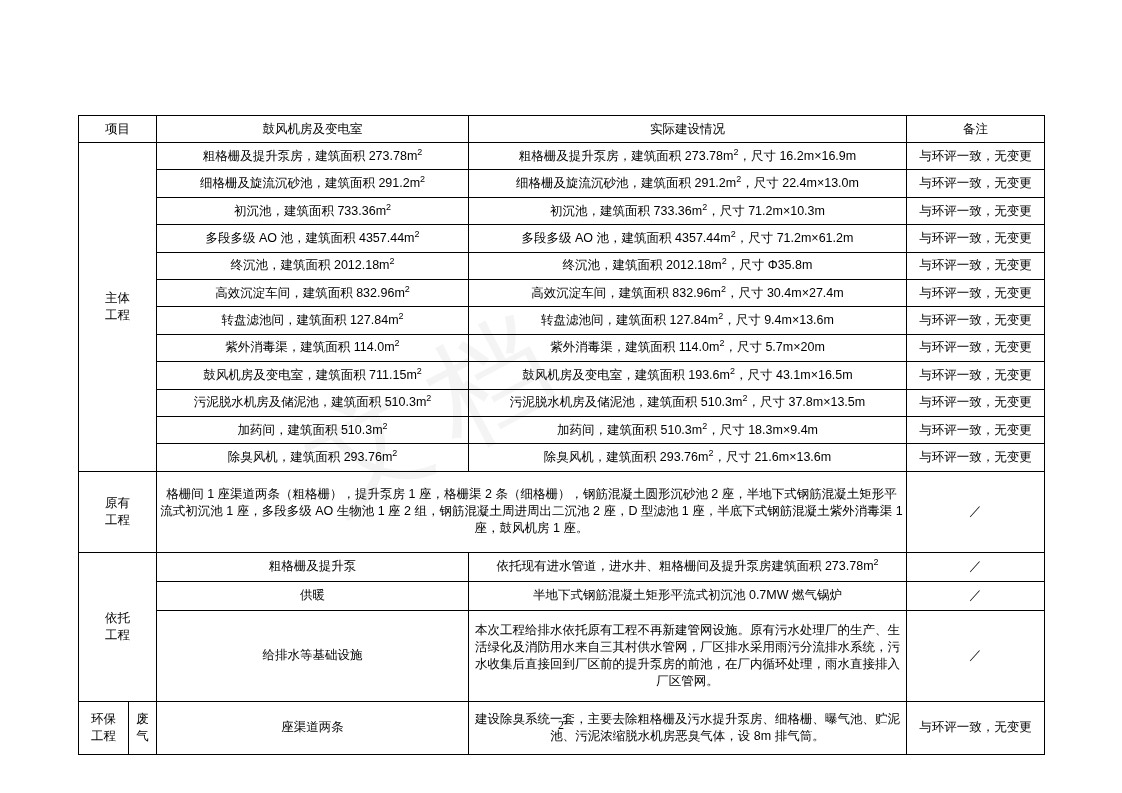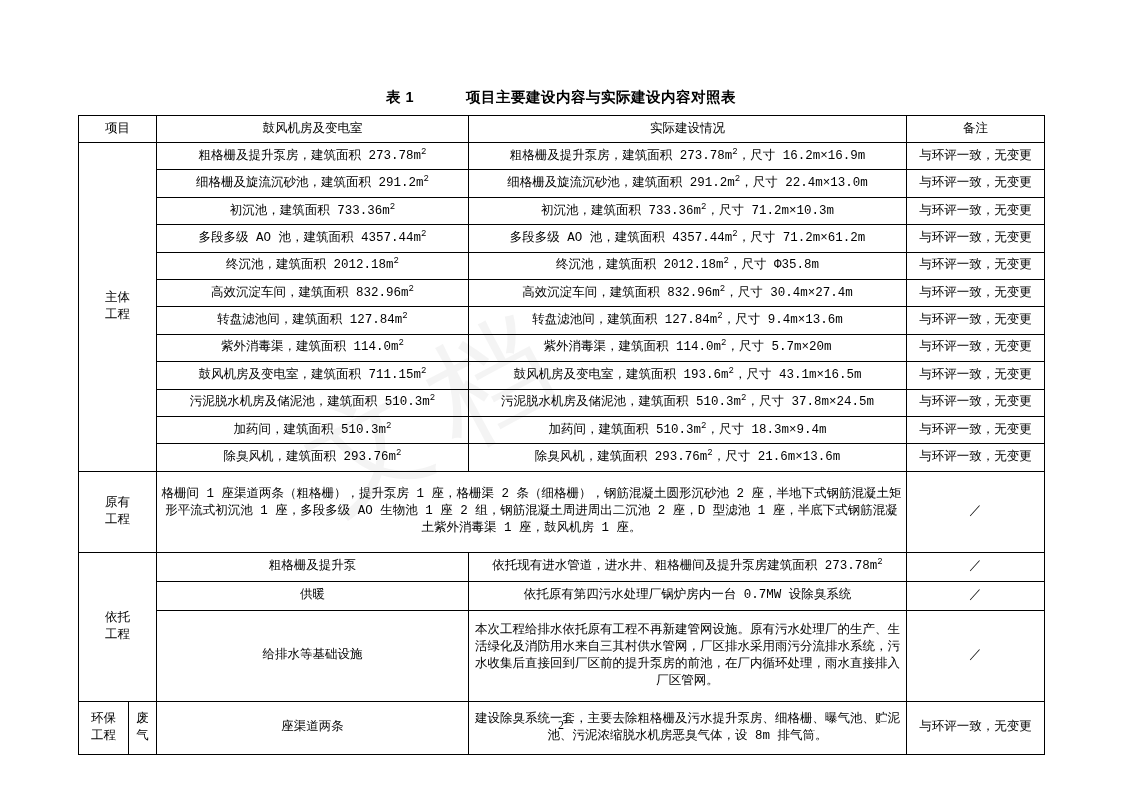--- a/index.html
+++ b/index.html
@@ -32,21 +32,21 @@
     position: absolute;
     top: 115px;
     left: 78px;
     width: 966px;
     border-collapse: collapse;
     table-layout: fixed;
   }
   table.main td, table.main th {
     border: 1px solid #000;
     font-size: 12.5px;
-    font-family: Liberation Mono, monospace;
+    font-family: Liberation Sans, sans-serif;
     padding: 2px 3px;
     text-align: center;
     vertical-align: middle;
     line-height: 1.35;
     font-weight: normal;
   }
   td.hdr { height: 22px; font-size: 13px; }
   td.cat { width: 50px; font-size: 13px; }
   td.cat2 { width: 28px; font-size: 13px; }
   td.envreq { width: 290px; height: 22.4px; }
@@ -88,23 +88,20 @@
     white-space: nowrap;
   }
 </style>
 </head>
 <body>
 
 <div class="page">
 
   <div class="watermark">文档</div>
 
-  <div class="title">
-    <span class="tnum">表 1</span><span>项目主要建设内容与实际建设内容对照表</span>
-  </div>
 
   <table class="main">
     <colgroup>
       <col style="width:50px">
       <col style="width:28px">
       <col style="width:312px">
       <col style="width:438px">
       <col style="width:138px">
     </colgroup>
     <tbody>
@@ -159,21 +156,21 @@
         <td class="actual"><span>紫外消毒渠，建筑面积 114.0m</span><sup>2</sup><span>，尺寸 5.7m×20m</span></td>
         <td class="note">与环评一致，无变更</td>
       </tr>
       <tr>
         <td class="envreq"><span>鼓风机房及变电室，建筑面积 711.15m</span><sup>2</sup></td>
         <td class="actual"><span>鼓风机房及变电室，建筑面积 193.6m</span><sup>2</sup><span>，尺寸 43.1m×16.5m</span></td>
         <td class="note">与环评一致，无变更</td>
       </tr>
       <tr>
         <td class="envreq"><span>污泥脱水机房及储泥池，建筑面积 510.3m</span><sup>2</sup></td>
-        <td class="actual"><span>污泥脱水机房及储泥池，建筑面积 510.3m</span><sup>2</sup><span>，尺寸 37.8m×24.5m</span></td>
+        <td class="actual"><span>污泥脱水机房及储泥池，建筑面积 510.3m</span><sup>2</sup><span>，尺寸 37.8m×13.5m</span></td>
         <td class="note">与环评一致，无变更</td>
       </tr>
       <tr>
         <td class="envreq"><span>加药间，建筑面积 510.3m</span><sup>2</sup></td>
         <td class="actual"><span>加药间，建筑面积 510.3m</span><sup>2</sup><span>，尺寸 18.3m×9.4m</span></td>
         <td class="note">与环评一致，无变更</td>
       </tr>
       <tr>
         <td class="envreq"><span>除臭风机，建筑面积 293.76m</span><sup>2</sup></td>
         <td class="actual"><span>除臭风机，建筑面积 293.76m</span><sup>2</sup><span>，尺寸 21.6m×13.6m</span></td>
@@ -193,21 +190,21 @@
         <td class="cat" colspan="2" rowspan="3">
           <div>依托</div>
           <div>工程</div>
         </td>
         <td class="envreq" style="height:24px">粗格栅及提升泵</td>
         <td class="actual"><span>依托现有进水管道，进水井、粗格栅间及提升泵房建筑面积 273.78m</span><sup>2</sup></td>
         <td class="note">／</td>
       </tr>
       <tr>
         <td class="envreq" style="height:24px">供暖</td>
-        <td class="actual">依托原有第四污水处理厂锅炉房内一台 0.7MW 设除臭系统</td>
+        <td class="actual">半地下式钢筋混凝土矩形平流式初沉池 0.7MW 燃气锅炉</td>
         <td class="note">／</td>
       </tr>
       <tr>
         <td class="envreq" style="height:86px">给排水等基础设施</td>
         <td class="para">本次工程给排水依托原有工程不再新建管网设施。原有污水处理厂的生产、生活绿化及消防用水来自三其村供水管网，厂区排水采用雨污分流排水系统，污水收集后直接回到厂区前的提升泵房的前池，在厂内循环处理，雨水直接排入厂区管网。</td>
         <td class="note">／</td>
       </tr>
 
       <tr>
         <td class="cat">

